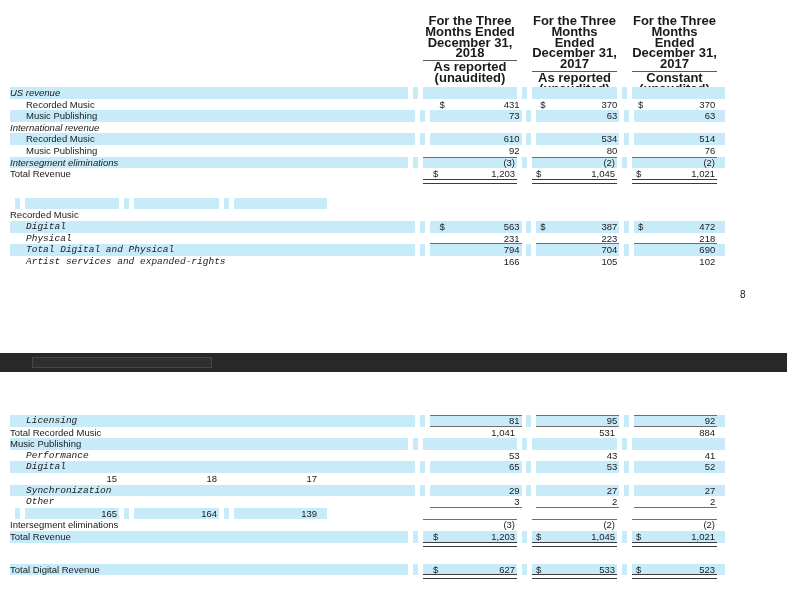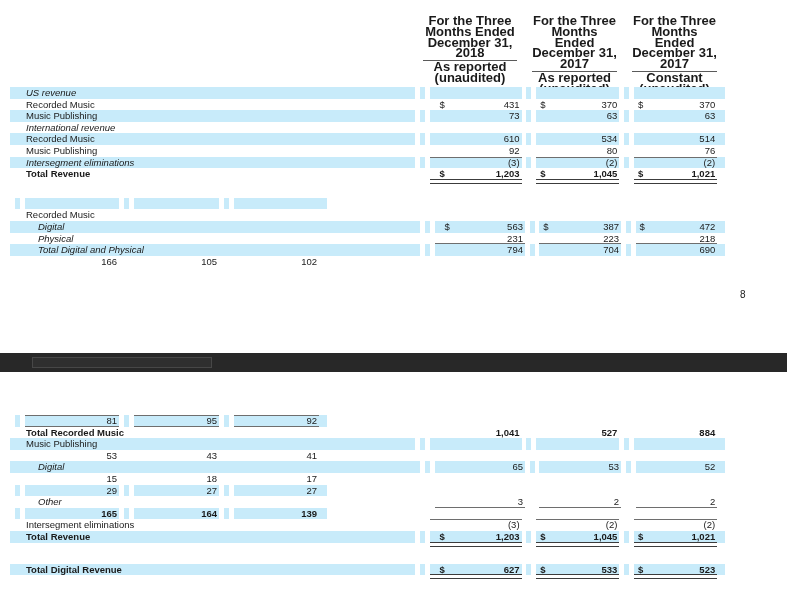--- a/index.html
+++ b/index.html
@@ -12,25 +12,25 @@
   
   #header .hdr-col{position:absolute;top:16px;text-align:center;font-weight:bold;font-size:13px;line-height:10.8px;}
   .hdr-rule{border-bottom:1px solid #5a5a5a;margin:1px 0 1px 0;height:0;}
   .hdr-sub,.hdr-note{font-weight:bold;}
 
   
   .tbl{position:absolute;left:10px;width:715px;}
   .row{display:flex;height:11.6px;align-items:center;font-size:9.5px;line-height:11.6px;white-space:nowrap;}
   .spacer{width:100%;}
   .lbl{width:398px;overflow:hidden;}
-  .ind0{padding-left:16px;}
+  .ind0{padding-left:0;}
   .ind1{padding-left:16px;}
-  .ind2{padding-left:28px;}
+  .ind2{padding-left:16px;font-family:Liberation Mono, monospace;}
   .it{font-style:italic;}
-  .b{font-weight:bold;}
+  .b{font-weight:normal;}
   .g{width:5px;height:100%;}
   .c{position:relative;width:94px;height:100%;display:flex;align-items:center;justify-content:space-between;box-sizing:border-box;padding:0 2px;}
   .c1,.c2{width:85px;}
   .c0 .dollar{margin-left:8px;}
   .c1 .dollar,.c2 .dollar{margin-left:2px;}
   .tail{width:8px;height:100%;}
   .row.shade .lbl,.row.shade .c,.row.shade .tail,.row.shade .g.s{background:var(--band);}
   .line-top::before{content:"";position:absolute;left:0;right:0;top:0;border-top:1px solid #6e6e6e;}
   .line-bottom::after{content:"";position:absolute;left:0;right:0;bottom:0;border-bottom:1px solid #6e6e6e;}
   .line-double::after{content:"";position:absolute;left:0;right:0;bottom:-4px;height:3px;border-top:1px solid #3c3c3c;border-bottom:1px solid #3c3c3c;}
@@ -397,20 +397,21 @@
         <div class="g w"></div>
         <div class="g s"></div>
         <div class="g w"></div>
         <div class="c c2">
           <span class="dollar"></span>
           <span class="val">690</span>
         </div>
         <div class="tail"></div>
       </div>
       <div class="row">
+        <div class="lbl ind2 it">Artist services and expanded-rights</div>
         <div class="g w"></div>
         <div class="g s"></div>
         <div class="g w"></div>
         <div class="c c0">
           <span class="dollar"></span>
           <span class="val">166</span>
         </div>
         <div class="g w"></div>
         <div class="g s"></div>
         <div class="g w"></div>
@@ -430,20 +431,21 @@
     </div>
 
   <div id="pageNum">8</div>
 
   <div id="breakBar">
     <div class="inset"></div>
   </div>
 
   <div class="tbl" id="table2" style="top:415px">
       <div class="row shade">
+        <div class="lbl ind2 it">Licensing</div>
         <div class="g w"></div>
         <div class="g s"></div>
         <div class="g w"></div>
         <div class="c c0 line-top line-bottom">
           <span class="dollar"></span>
           <span class="val">81</span>
         </div>
         <div class="g w"></div>
         <div class="g s"></div>
         <div class="g w"></div>
@@ -467,21 +469,21 @@
         <div class="g w"></div>
         <div class="c c0 b">
           <span class="dollar"></span>
           <span class="val">1,041</span>
         </div>
         <div class="g w"></div>
         <div class="g s"></div>
         <div class="g w"></div>
         <div class="c c1 b">
           <span class="dollar"></span>
-          <span class="val">527</span>
+          <span class="val">531</span>
         </div>
         <div class="g w"></div>
         <div class="g s"></div>
         <div class="g w"></div>
         <div class="c c2 b">
           <span class="dollar"></span>
           <span class="val">884</span>
         </div>
         <div class="tail"></div>
       </div>
@@ -504,20 +506,21 @@
         <div class="g w"></div>
         <div class="g s"></div>
         <div class="g w"></div>
         <div class="c c2">
           <span class="dollar"></span>
           <span class="val"></span>
         </div>
         <div class="tail"></div>
       </div>
       <div class="row">
+        <div class="lbl ind2 it">Performance</div>
         <div class="g w"></div>
         <div class="g s"></div>
         <div class="g w"></div>
         <div class="c c0">
           <span class="dollar"></span>
           <span class="val">53</span>
         </div>
         <div class="g w"></div>
         <div class="g s"></div>
         <div class="g w"></div>
@@ -577,20 +580,21 @@
         <div class="g w"></div>
         <div class="g s"></div>
         <div class="g w"></div>
         <div class="c c2">
           <span class="dollar"></span>
           <span class="val">17</span>
         </div>
         <div class="tail"></div>
       </div>
       <div class="row shade">
+        <div class="lbl ind2 it">Synchronization</div>
         <div class="g w"></div>
         <div class="g s"></div>
         <div class="g w"></div>
         <div class="c c0">
           <span class="dollar"></span>
           <span class="val">29</span>
         </div>
         <div class="g w"></div>
         <div class="g s"></div>
         <div class="g w"></div>

